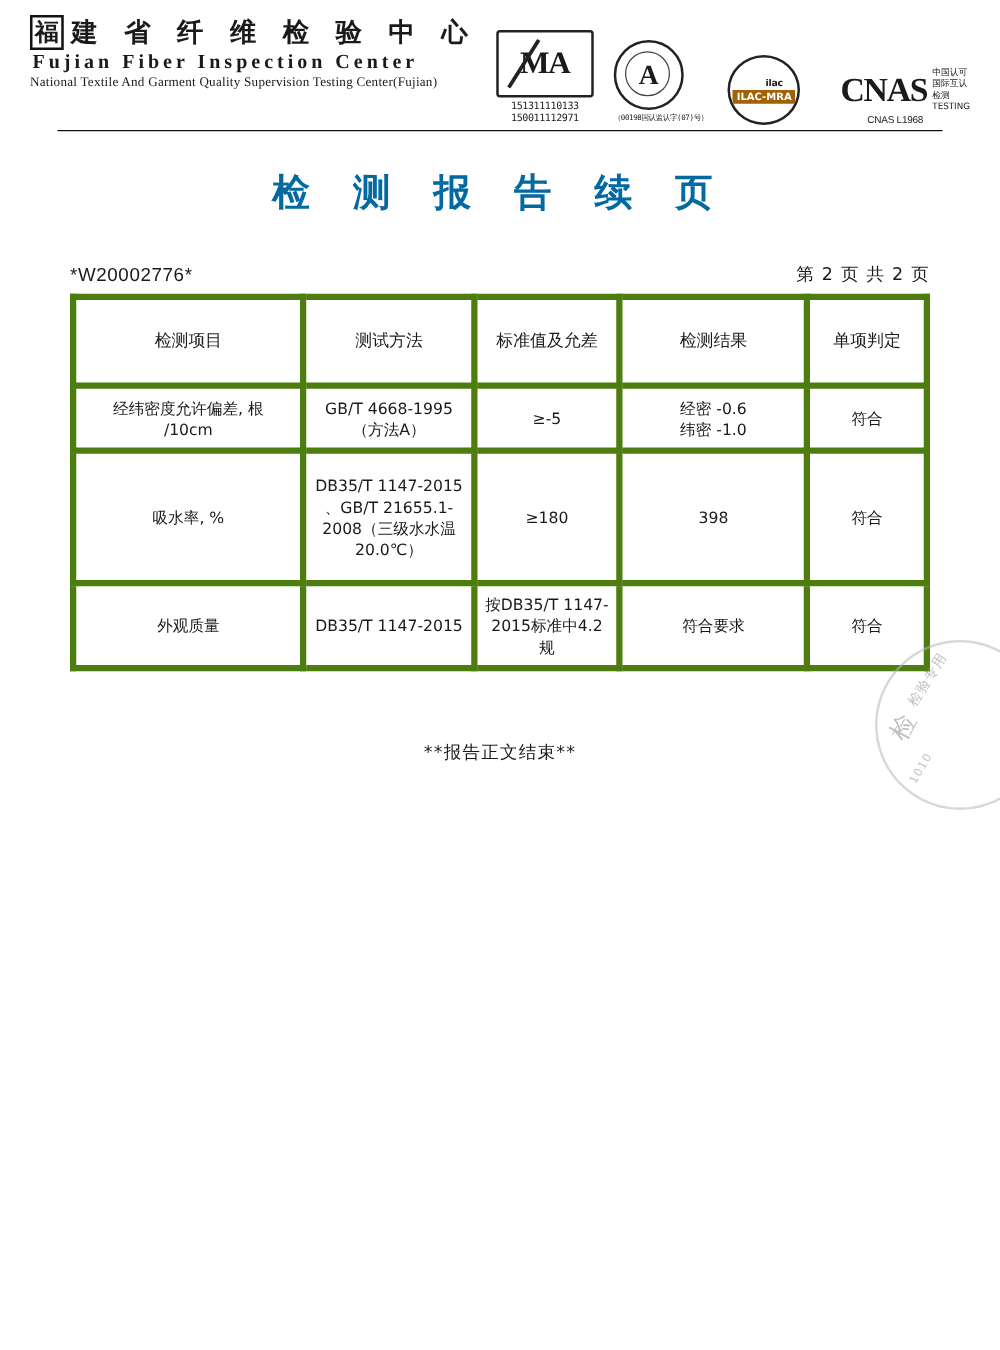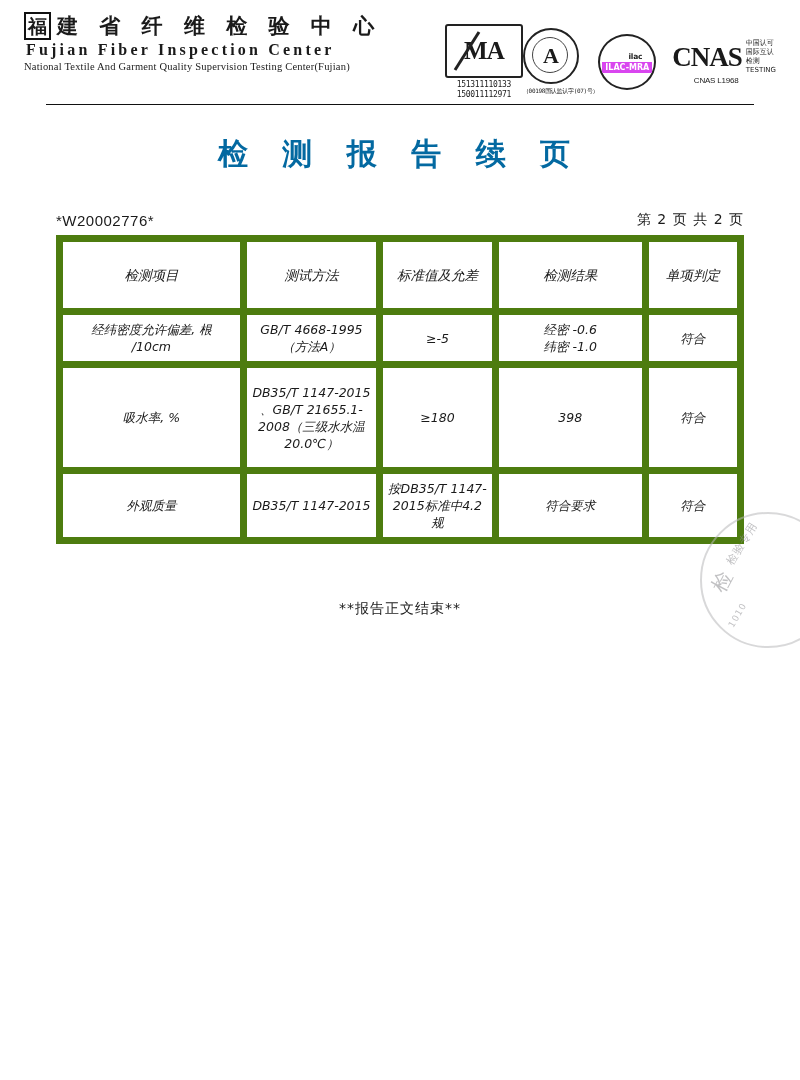--- a/index.html
+++ b/index.html
@@ -73,22 +73,22 @@
   .en-small {
     font-size: 10.5px;
     font-family: "Liberation Serif", serif;
     letter-spacing: 0.2px;
     margin-top: 2px;
     white-space: nowrap;
   }
 
   .marks {
     display: flex;
-    align-items: center;
-    gap: 0;
+    align-items: flex-end;
+    gap: 16px;
     padding-top: 14px;
   }
   .mark {
     text-align: center;
     position: relative;
   }
   .mark-cma {
     width: 74px;
     height: 50px;
     border: 2px solid #222;
@@ -152,21 +152,21 @@
     font-weight: bold;
     line-height: 9px;
     overflow: hidden;
   }
   .ilac-top {
     font-size: 7.5px;
     letter-spacing: -0.2px;
     margin-left: 16px;
   }
   .ilac-mid {
-    background: #d946ef;
+    background: #a16207;
     color: #fff;
     font-size: 8px;
     padding: 1px 3px;
     margin-top: 1px;
   }
   .mark-cnas-wrap {
     display: flex;
     align-items: center;
     gap: 4px;
   }
@@ -229,28 +229,27 @@
   .table-wrap {
     margin: 0 56px;
   }
   table.report {
     width: 100%;
     border-collapse: collapse;
     border: 1.6px solid #111;
     table-layout: fixed;
   }
   table.report th, table.report td {
-    border: 7px solid #4d7c0f;
+    border: 5px solid #4d7c0f;
     text-align: center;
     vertical-align: middle;
     font-family: "DejaVu Sans", sans-serif;
     font-size: 12.5px;
     line-height: 17px;
     padding: 6px 4px;
-    font-style: italic;
   }
   table.report thead th {
     height: 54px;
     font-weight: normal;
     font-size: 13.5px;
   }
   .col-1 { width: 27%; }
   .col-2 { width: 20%; }
   .col-3 { width: 17%; }
   .col-4 { width: 22%; }

